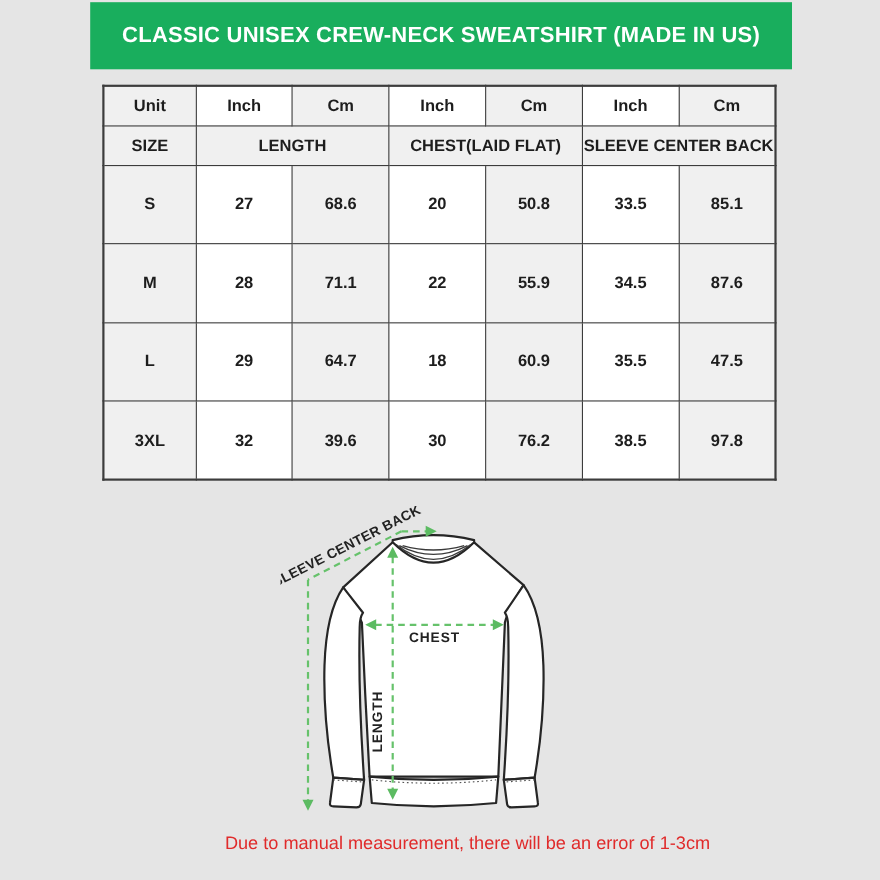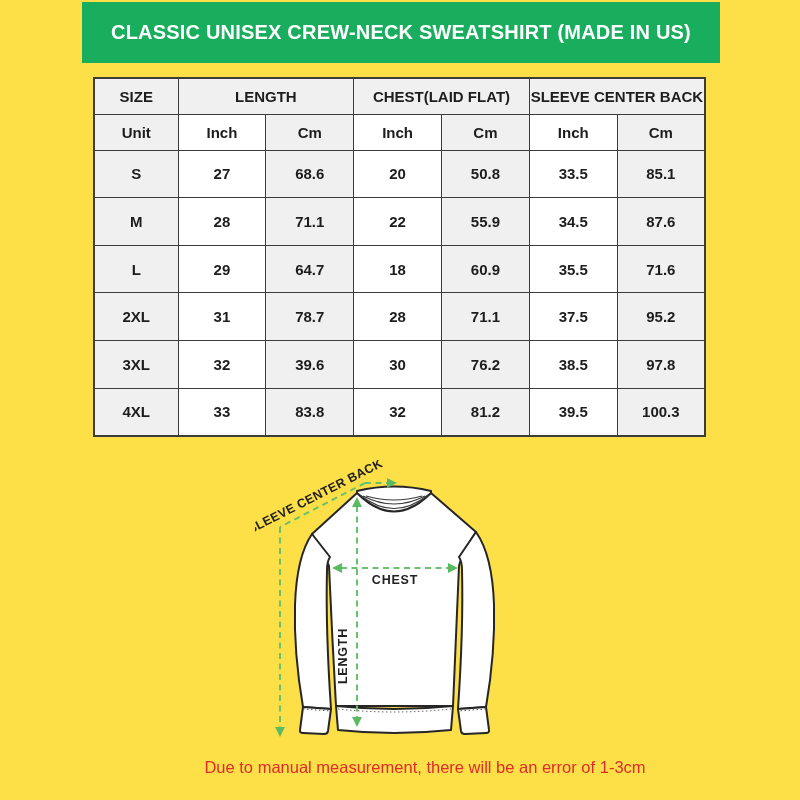--- a/index.html
+++ b/index.html
@@ -6,21 +6,21 @@
     --green:#19ae5d;
     --arrow:#66c26b;
     --red:#e02b2b;
     --grey:#f0f0f0;
     --border:#3c3c3c;
     --ink:#1d1d1d;
   }
   *{margin:0;padding:0;box-sizing:border-box;}
   html,body{background:#fff;}
   body{font-family:"Liberation Sans","DejaVu Sans",sans-serif;}
-  .page{position:relative;width:800px;height:800px;background:#fde047;overflow:hidden;padding-left:26px;}
+  .page{position:relative;width:800px;height:800px;background:#e5e5e5;overflow:hidden;padding-left:26px;}
 
   .banner{
     position:absolute;left:82px;top:2px;width:638px;height:61px;
     background:var(--green);display:flex;align-items:center;justify-content:center;
   }
   .banner-title{
     color:#ffffff;font-size:20px;font-weight:bold;letter-spacing:.2px;white-space:nowrap;
   }
 
   table.size-chart{
@@ -59,33 +59,33 @@
       <col style="width:84px">
       <col>
         <col>
         <col>
         <col>
         <col>
         <col>
     </colgroup>
     <thead>
         <tr>
-          <th colspan="1" class="c-grey">SIZE</th>
-          <th colspan="2" class="c-grey">LENGTH</th>
-          <th colspan="2" class="c-grey">CHEST(LAID FLAT)</th>
-          <th colspan="2" class="c-grey">SLEEVE CENTER BACK</th>
-        </tr>
-        <tr>
           <th class="c-grey">Unit</th>
           <th class="c-white">Inch</th>
           <th class="c-grey">Cm</th>
           <th class="c-white">Inch</th>
           <th class="c-grey">Cm</th>
           <th class="c-white">Inch</th>
           <th class="c-grey">Cm</th>
+        </tr>
+        <tr>
+          <th colspan="1" class="c-grey">SIZE</th>
+          <th colspan="2" class="c-grey">LENGTH</th>
+          <th colspan="2" class="c-grey">CHEST(LAID FLAT)</th>
+          <th colspan="2" class="c-grey">SLEEVE CENTER BACK</th>
         </tr>
       </thead>
     <tbody>
         <tr>
           <td class="c-grey">S</td>
           <td class="c-white">27</td>
           <td class="c-grey">68.6</td>
           <td class="c-white">20</td>
           <td class="c-grey">50.8</td>
           <td class="c-white">33.5</td>
@@ -100,48 +100,30 @@
           <td class="c-white">34.5</td>
           <td class="c-grey">87.6</td>
         </tr>
         <tr>
           <td class="c-grey">L</td>
           <td class="c-white">29</td>
           <td class="c-grey">64.7</td>
           <td class="c-white">18</td>
           <td class="c-grey">60.9</td>
           <td class="c-white">35.5</td>
-          <td class="c-grey">71.6</td>
-        </tr>
-        <tr>
-          <td class="c-grey">2XL</td>
-          <td class="c-white">31</td>
-          <td class="c-grey">78.7</td>
-          <td class="c-white">28</td>
-          <td class="c-grey">71.1</td>
-          <td class="c-white">37.5</td>
-          <td class="c-grey">95.2</td>
+          <td class="c-grey">47.5</td>
         </tr>
         <tr>
           <td class="c-grey">3XL</td>
           <td class="c-white">32</td>
           <td class="c-grey">39.6</td>
           <td class="c-white">30</td>
           <td class="c-grey">76.2</td>
           <td class="c-white">38.5</td>
           <td class="c-grey">97.8</td>
-        </tr>
-        <tr>
-          <td class="c-grey">4XL</td>
-          <td class="c-white">33</td>
-          <td class="c-grey">83.8</td>
-          <td class="c-white">32</td>
-          <td class="c-grey">81.2</td>
-          <td class="c-white">39.5</td>
-          <td class="c-grey">100.3</td>
         </tr>
       </tbody>
   </table>
 
   <div class="diagram">
     <svg viewBox="0 0 300 290">
       <g stroke="#262626" stroke-width="2" fill="#ffffff" stroke-linejoin="round" stroke-linecap="round">
 
         <path d="M 57,74 L 102,33 Q 139,44 176,33 L 221,72
                  C 212,86 206,97 204,106

